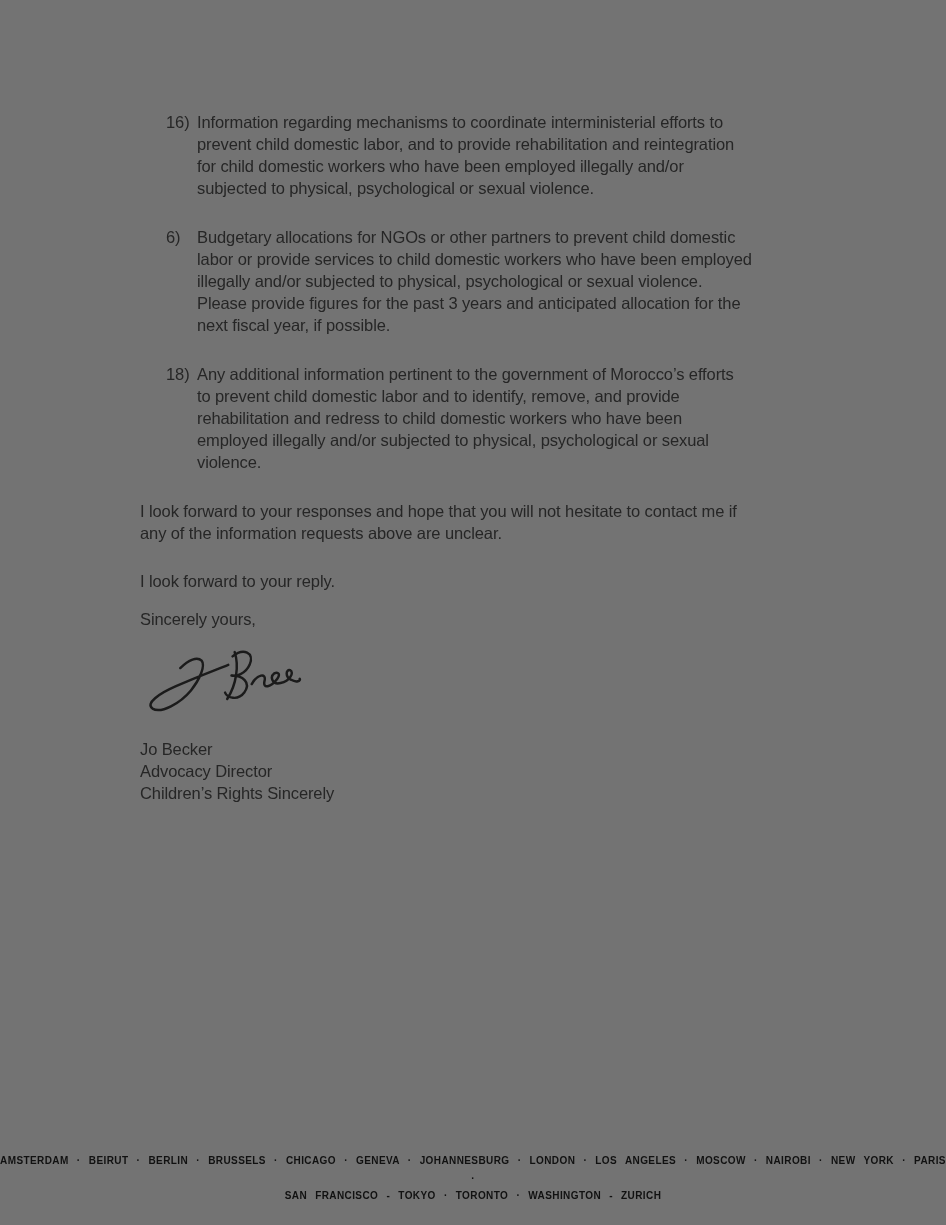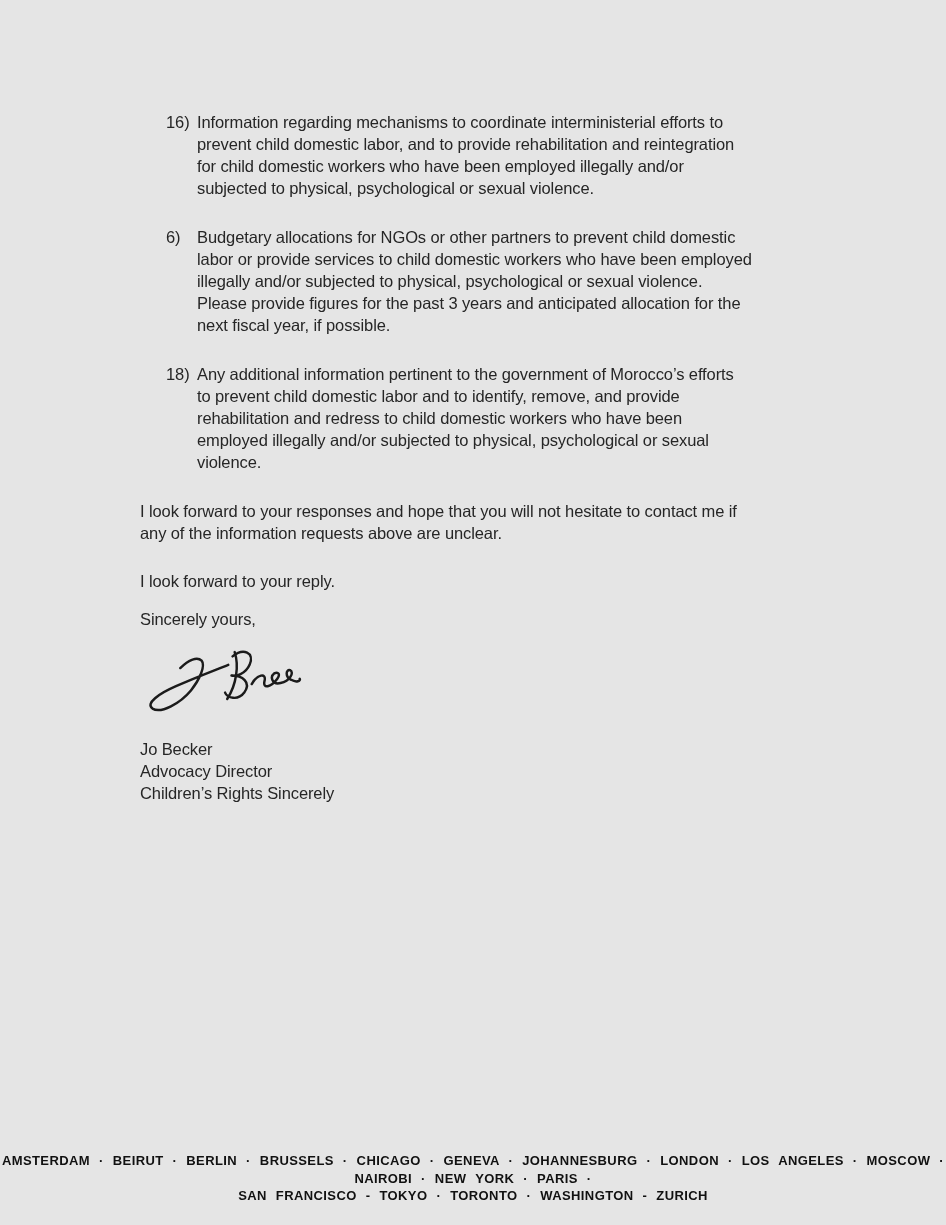--- a/index.html
+++ b/index.html
@@ -11,21 +11,21 @@
     height: 1225px;
     background: #ffffff;
     position: relative;
     overflow: hidden;
     font-family: "Liberation Sans", sans-serif;
     color: #262626;
   }
   .page {
     position: absolute;
     inset: 0;
-    background: #e5e5e5;
+    background: #737373;
   }
   .content {
     position: absolute;
     left: 140px;
     top: 111px;
     width: 690px;
     font-size: 16.5px;
     line-height: 22px;
     letter-spacing: -0.1px;
   }
@@ -69,21 +69,21 @@
     margin-top: 16px;
     line-height: 22px;
   }
   .footer {
     position: absolute;
     left: 0;
     right: 0;
     top: 1152px;
     text-align: center;
     font-weight: bold;
-    font-size: 13px;
+    font-size: 10px;
     line-height: 17.5px;
     color: #111111;
     letter-spacing: 0.4px;
     word-spacing: 5px;
   }
 </style>
 </head>
 <body>
 
 <div class="page">

